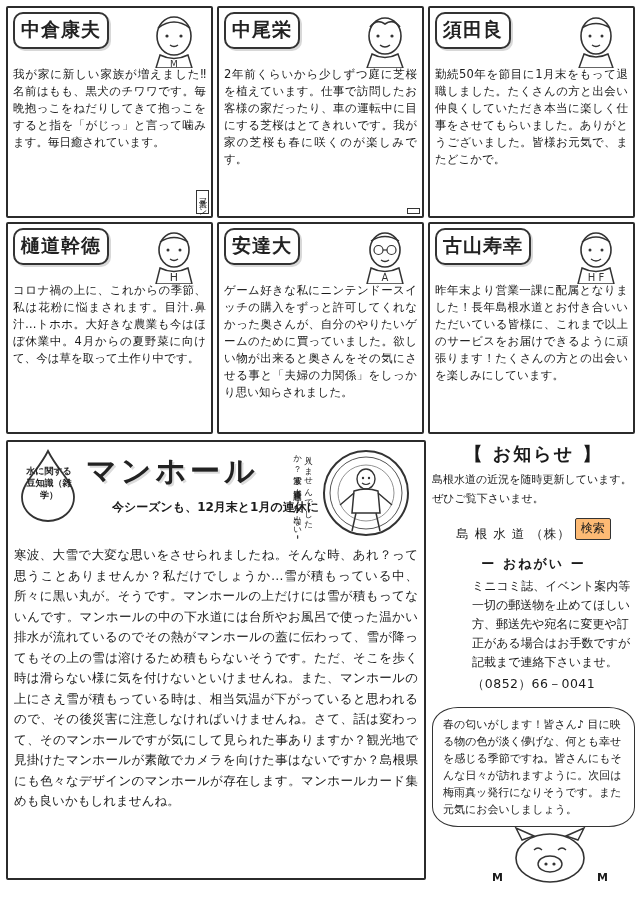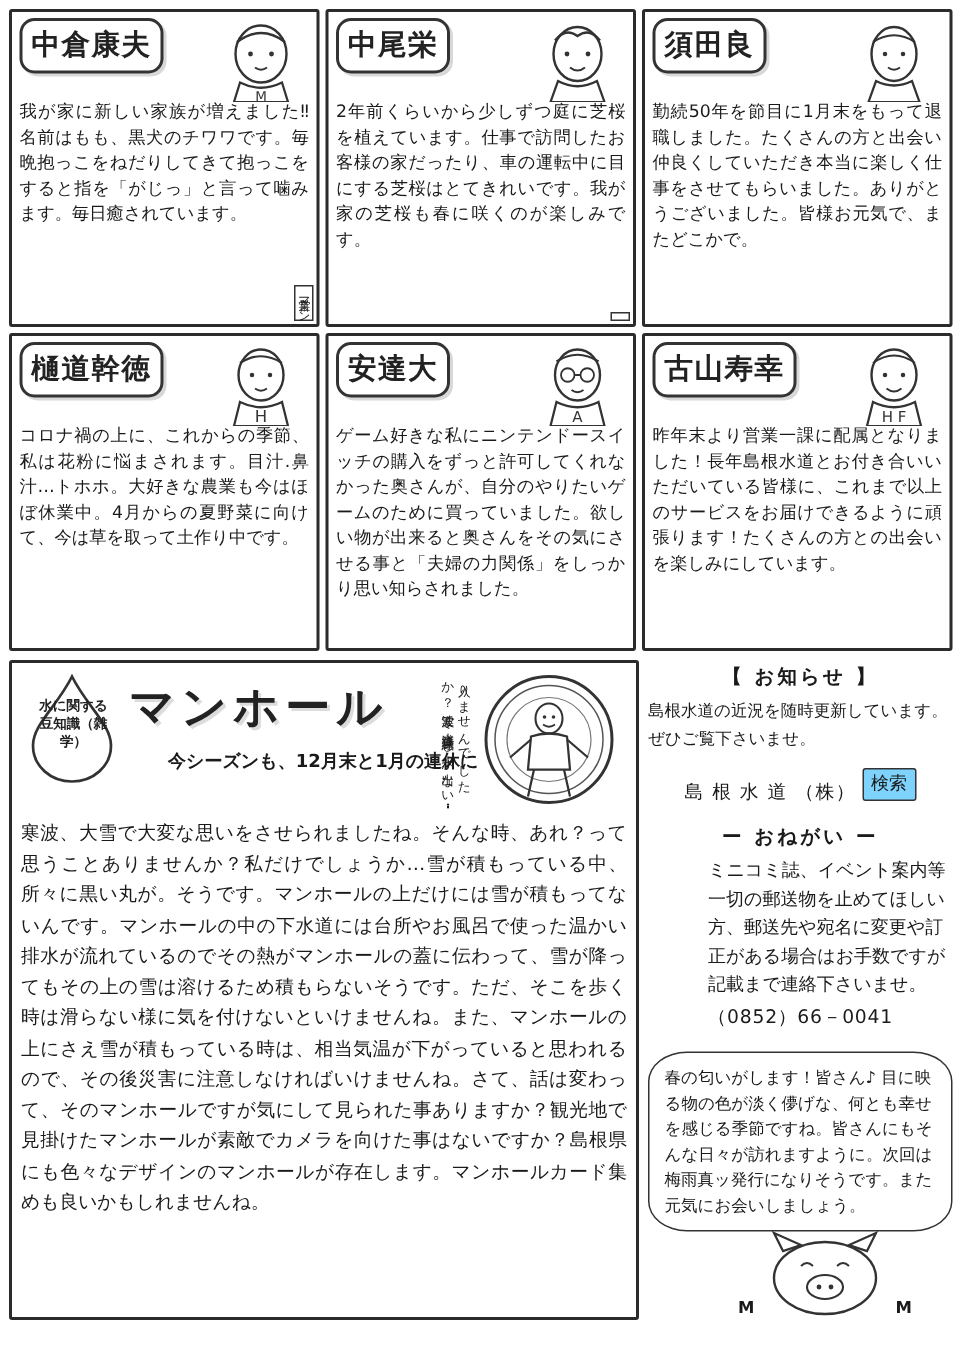--- a/index.html
+++ b/index.html
@@ -121,29 +121,29 @@
   .mh-body{
     font-size:12.5px;
     line-height:20.5px;
     text-align:justify;
     margin-top:2px;
   }
   .mh-body p{margin:0;}
 
   .rightcol{width:203px;box-sizing:border-box;position:relative;}
   .notice-title{
-    text-align:center;font-size:13px;font-weight:bold;letter-spacing:2px;margin:2px 0 4px 0;
+    text-align:center;font-size:18px;font-weight:bold;letter-spacing:2px;margin:2px 0 4px 0;
   }
   .notice-body{font-size:11px;line-height:19px;}
   .searchrow{
     display:flex;align-items:center;justify-content:center;gap:4px;margin-top:6px;
   }
   .searchrow .kw{font-size:12.5px;letter-spacing:1px;margin-top:12px;}
   .searchbtn{
-    border:1.5px solid #333;padding:1px 5px 2px 5px;font-size:12px;background:#7dd3fc;border-radius:2px;
+    border:1.5px solid #333;padding:1px 5px 2px 5px;font-size:12px;background:#fdba74;border-radius:2px;
   }
   .divider{
     text-align:center;font-size:13px;font-weight:bold;letter-spacing:2px;margin:12px 0 4px 0;
   }
   .req-body{font-size:12px;line-height:19px;margin-left:40px;}
   .tel{font-size:12.5px;text-align:center;margin-top:4px;letter-spacing:0.5px;}
 
   .bubble{
     margin-top:14px;
     border:1.6px solid #333;

